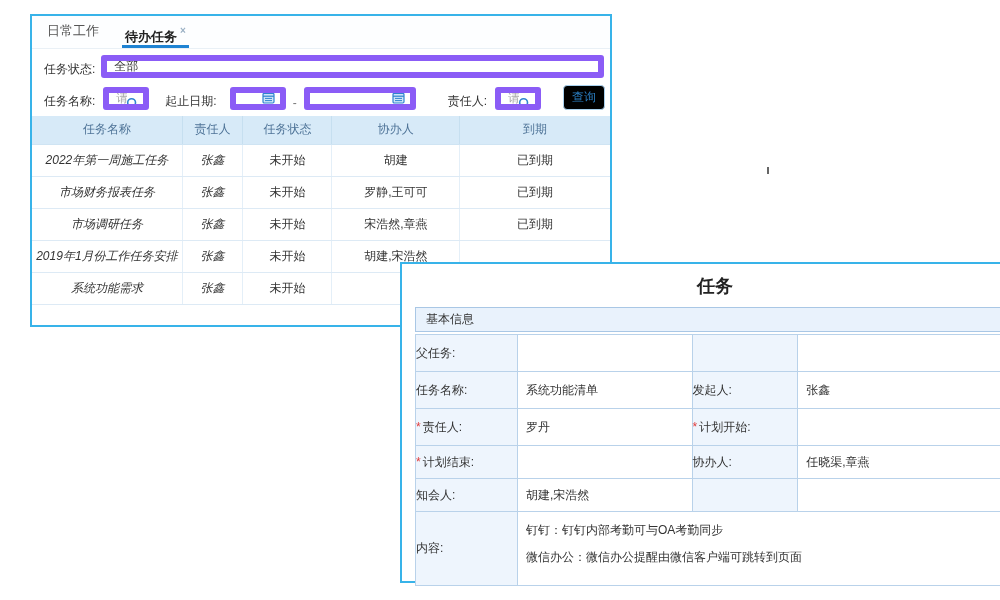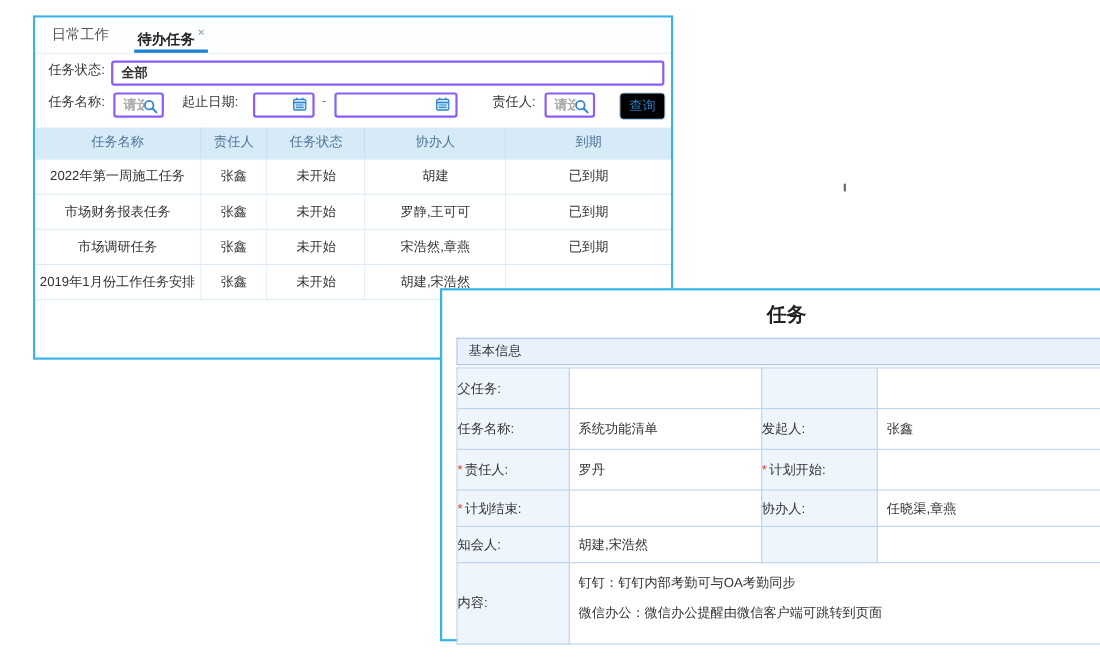--- a/index.html
+++ b/index.html
@@ -16,47 +16,47 @@
   .tab.active{ font-weight:bold; color:#222; border-bottom:3px solid #1f83d3; }
   .tab-close{ font-size:10px; color:#9ab0c4; vertical-align:7px; margin-left:3px; }
 
   .toolbar{ height:31px; display:flex; align-items:center; gap:13px; padding-left:8px;
     border-bottom:1px solid #eef3f8; background:#fff; }
   .tbtn{ border:1px solid #a6d0ee; background:#f2f9fe; color:#2b7fc3; border-radius:4px;
     font-size:12px; padding:3px 10px; line-height:14px; cursor:pointer; white-space:nowrap; }
   .tbtn .arrow{ font-size:9px; color:#2b7fc3; margin-left:3px; }
 
   .filters{ padding:6px 4px 0 8px; }
-  .frow{ display:flex; align-items:flex-start; font-size:12px; color:#333; }
+  .frow{ display:flex; align-items:flex-end; font-size:12px; color:#333; }
   .frow1{ margin-bottom:6px; }
   .frow2{ height:26px; margin-bottom:6px; }
   .flabel{ white-space:nowrap; margin-left:4px; }
-  .finput{ height:23px; border:2px solid #8b5cf6; border-radius:3px; background:#fff;
-    display:flex; align-items:center; padding:0 20px 0 7px; color:#333; overflow:hidden;font-weight:bold; }
+  .finput{ height:23px; border:6px solid #8b5cf6; border-radius:3px; background:#fff;
+    display:flex; align-items:center; padding:0 20px 0 7px; color:#333; overflow:hidden; }
   .wide-input{ flex:1; margin-left:6px; margin-right:2px; }
   .sel-input{ width:46px; margin-left:8px; position:relative; padding-right:16px; }
   .sel-input .ph{ color:#a9a9a9; white-space:nowrap; overflow:hidden; font-size:12px; }
   .icon-right{ position:absolute; right:3px; top:4px; }
   .date-input{ justify-content:flex-end; padding-right:5px; }
   .d1{ width:56px; margin-left:13px; }
   .d2{ width:112px; }
   .dash{ margin:0 7px; color:#777; }
   .lbl-date{ margin-left:16px; }
   .lbl-owner{ margin-left:auto; }
   .search-btn{ margin-left:22px; margin-right:1px; border:1px solid #a9d1ee; background:#000000;
     color:#2b7fc3; border-radius:4px; font-size:12px; padding:3px 8px; cursor:pointer; white-space:nowrap; }
 
   table.list{ width:100%; border-collapse:collapse; table-layout:fixed; font-size:12px; }
   table.list th{ background:#d7eaf8; color:#4e7397; font-weight:normal; height:28px;
     border-right:1px solid #c6dff0; border-bottom:1px solid #cfe4f3; text-align:center; }
   table.list th:last-child{ border-right:none; }
   table.list td{ height:32px; text-align:center; color:#333; background:#fff;
     border-right:1px solid #e4eff8; border-bottom:1px solid #ddeaf5; overflow:hidden; white-space:nowrap; }
   table.list td:last-child{ border-right:none; }
-  td.link{ color:#2f85cf; cursor:pointer; }
+  td.link{ color:#2f85cf; cursor:pointer;font-style:italic; }
 
   
   .stray{ position:absolute; left:767px; top:167px; width:2px; height:7px; background:#666; }
 
   
   .detail-window{
     position:absolute; left:400px; top:262px; width:630px; height:321px;
     border:2px solid #38b3e9; background:#fff; z-index:10;
   }
   .detail-title{ text-align:center; font-size:18px; font-weight:bold; color:#222; margin-top:10px; }
@@ -185,20 +185,27 @@
         <td>宋浩然,章燕</td>
         <td>已到期</td>
       </tr>
       <tr>
         <td class="link">2019年1月份工作任务安排</td>
         <td class="link">张鑫</td>
         <td>未开始</td>
         <td>胡建,宋浩然</td>
         <td></td>
       </tr>
+      <tr>
+        <td class="link">系统功能需求</td>
+        <td class="link">张鑫</td>
+        <td>未开始</td>
+        <td></td>
+        <td></td>
+      </tr>
     </tbody>
   </table>
 </div>
 
 <div class="stray"></div>
 
 <div class="detail-window">
   <div class="detail-title">任务</div>
   <div class="detail-body">
     <div class="section-bar">基本信息</div>

